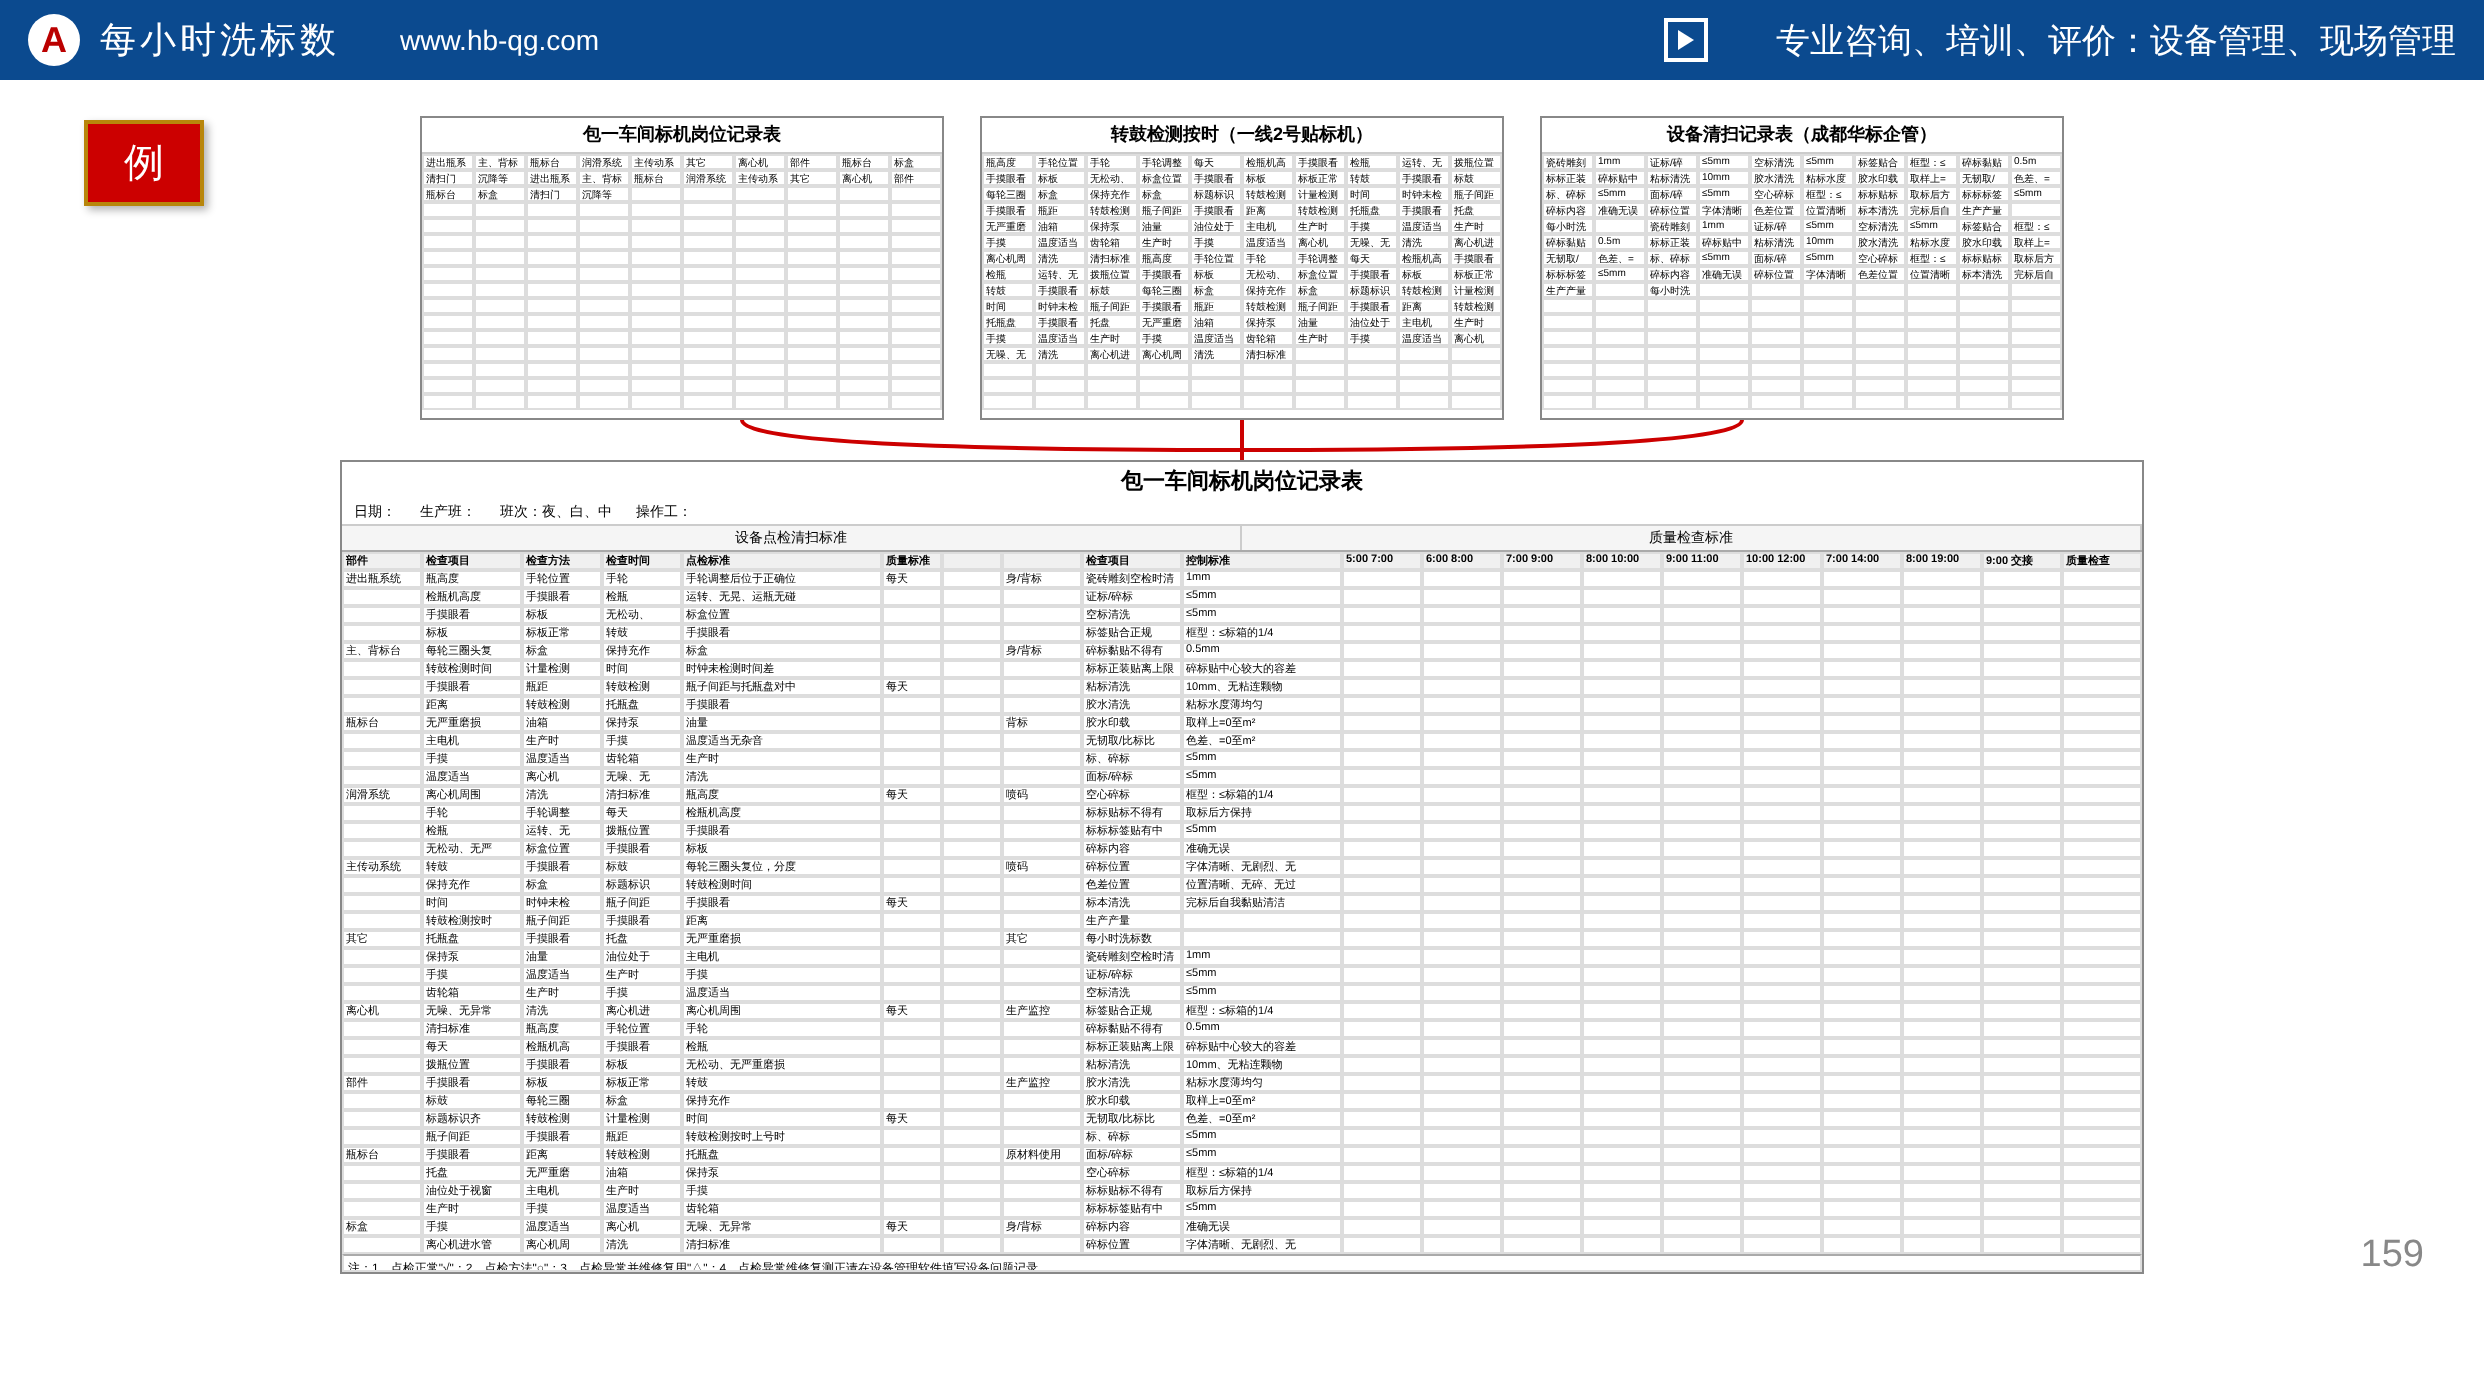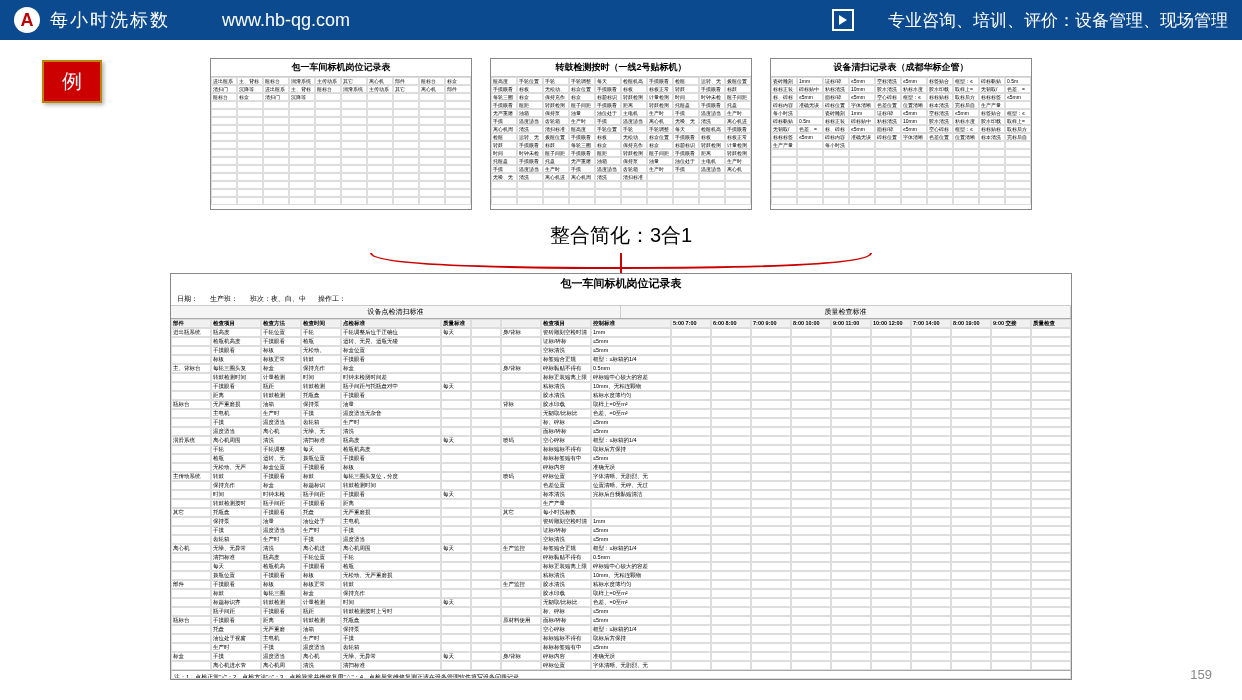--- a/index.html
+++ b/index.html
@@ -27,21 +27,21 @@
     background: #fff;
     border-radius: 50%;
     display: flex;
     align-items: center;
     justify-content: center;
     color: #b00;
     font-weight: bold;
     margin-right: 10px;
   }
   .company { letter-spacing: 2px; margin-right: 30px; }
-  .url { font-size: 18px; margin-left: 22px; }
+  .url { font-size: 14px; }
   .right-text { margin-left: auto; font-size: 17px; display: flex; align-items: center; gap: 24px; }
   .play-icon {
     width: 18px; height: 18px; border: 2px solid #fff; display:inline-flex;
     align-items:center; justify-content:center; margin-right:10px;
   }
   .play-icon::before { content:""; border-left:8px solid #fff; border-top:5px solid transparent; border-bottom:5px solid transparent;}
   .content { position: relative; padding: 10px 20px; }
   .badge {
     background: #c00;
     color: #fff;
@@ -109,21 +109,21 @@
     display: grid;
     grid-template-columns: 40px 50px 40px 40px 100px 30px 30px 40px 50px 80px repeat(10, 1fr);
     grid-auto-rows: 9px;
   }
   .big-grid div { border: 0.5px solid #ddd; font-size:5.5px; overflow:hidden; white-space:nowrap; padding:0 1px;}
   .page-num {
     position: absolute;
     right: 30px;
     bottom: 8px;
     color: #888;
-    font-size: 13px;
+    font-size: 19px;
   }
   .red-line { stroke:#c00; stroke-width:2; fill:none; }
 </style>
 </head>
 <body>
 
 <div class="header">
   <div class="logo-circle">A</div>
   <div class="company">每小时洗标数</div>
   <div class="url">www.hb-qg.com</div>
@@ -627,21 +627,20 @@
           <div></div>
           <div></div>
           <div></div>
           <div></div>
           <div></div>
           <div></div>
         </div>
     </div>
   </div>
 
-  <div class="merge-label">整合简化：3合1</div>
 
   <div class="connector">
     <svg viewBox="0 0 600 20">
       <path class="red-line" d="M50 0 Q50 15 300 15"></path>
       <path class="red-line" d="M300 0 L300 15"></path>
       <path class="red-line" d="M550 0 Q550 15 300 15"></path>
       <path class="red-line" d="M300 15 L300 20"></path>
     </svg>
   </div>
 

